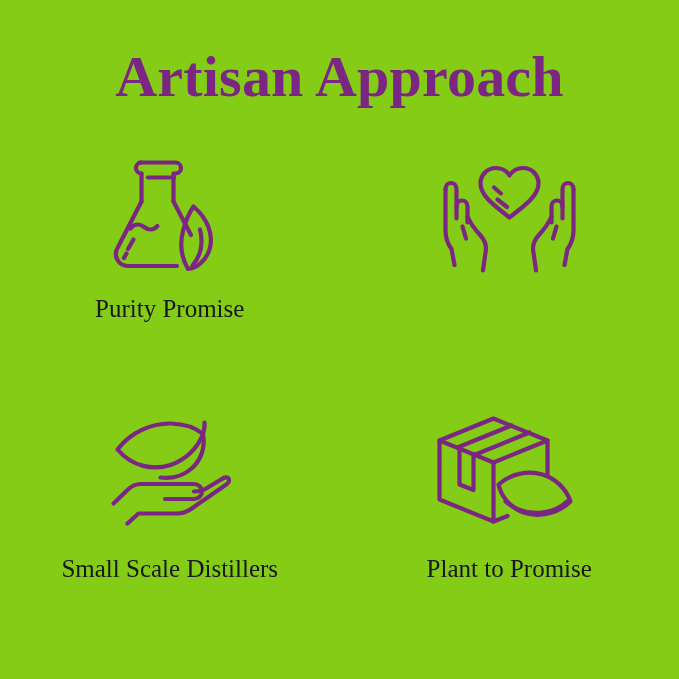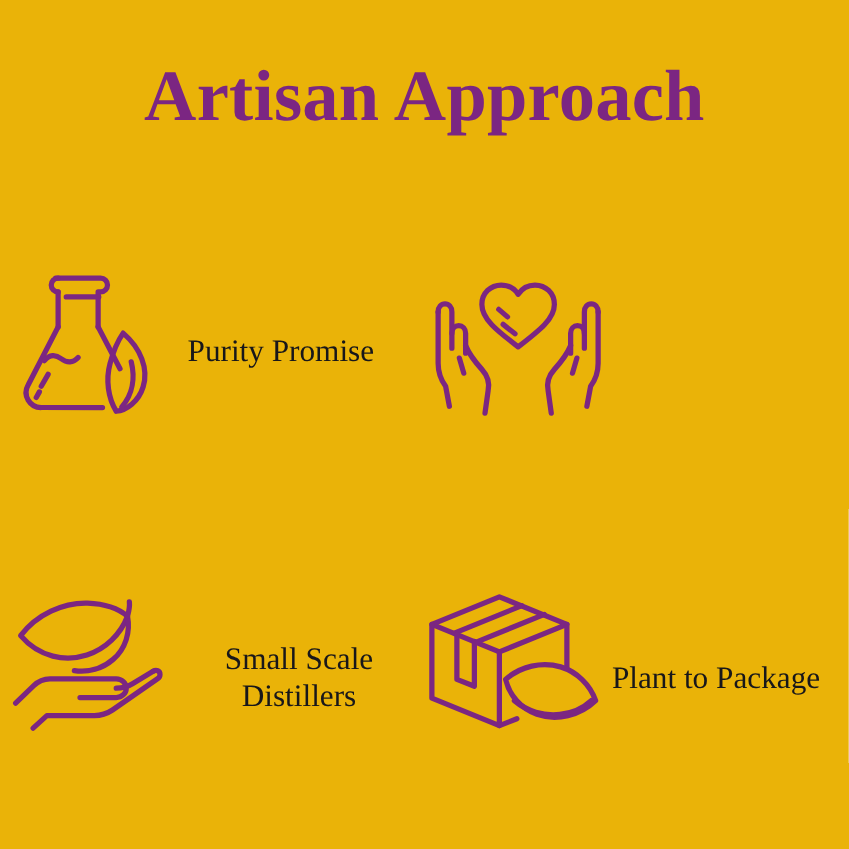--- a/index.html
+++ b/index.html
@@ -10,21 +10,21 @@
     width: 679px;
     height: 679px;
     background: #F8F7F5;
     font-family: "Liberation Serif", "DejaVu Serif", serif;
     overflow: hidden;
   }
   .page {
     position: relative;
     width: 679px;
     height: 679px;
-    background: #eab308;
+    background: #84cc16;
     box-sizing: border-box;
   }
 
   
   .title {
     position: absolute;
     top: 44px;
     left: 0;
     width: 679px;
     text-align: center;
@@ -43,20 +43,21 @@
     top: 150px;
     left: 0;
     width: 679px;
     height: 500px;
     display: grid;
     grid-template-columns: 1fr 1fr;
     grid-template-rows: 1fr 1fr;
   }
   .cell {
     display: flex;
+    flex-direction: column;
     align-items: center;
     justify-content: flex-start;
   }
   .cell.row2 { padding-top: 14px; }
 
   .icon-wrap {
     width: 150px;
     height: 130px;
     display: flex;
     align-items: center;
@@ -172,17 +173,17 @@
           <path d="M112.5 26.5 v34"></path>
 
           <path d="M24.5 34.5 v36 l14 5.5 v-36"></path>
 
           <path d="M58.5 107.5 l14 -5.5"></path>
 
           <path d="M63.5 70.5 c12 -10.5 29 -14.5 44 -10 c13 4 23.5 14 28 27 c-12.5 12 -31 16.5 -47 11 c-12.5 -4.5 -22 -15 -25 -28 Z"></path>
           <path d="M70.5 87.5 c10 8.5 23.5 12.5 36.5 11 c9.5 -1 18.5 -5 25 -11"></path>
         </svg>
       </div>
-      <div class="caption">Plant to Package</div>
+      <div class="caption">Plant to Promise</div>
     </div>
 
   </div>
 </div>
 
 </body></html>

